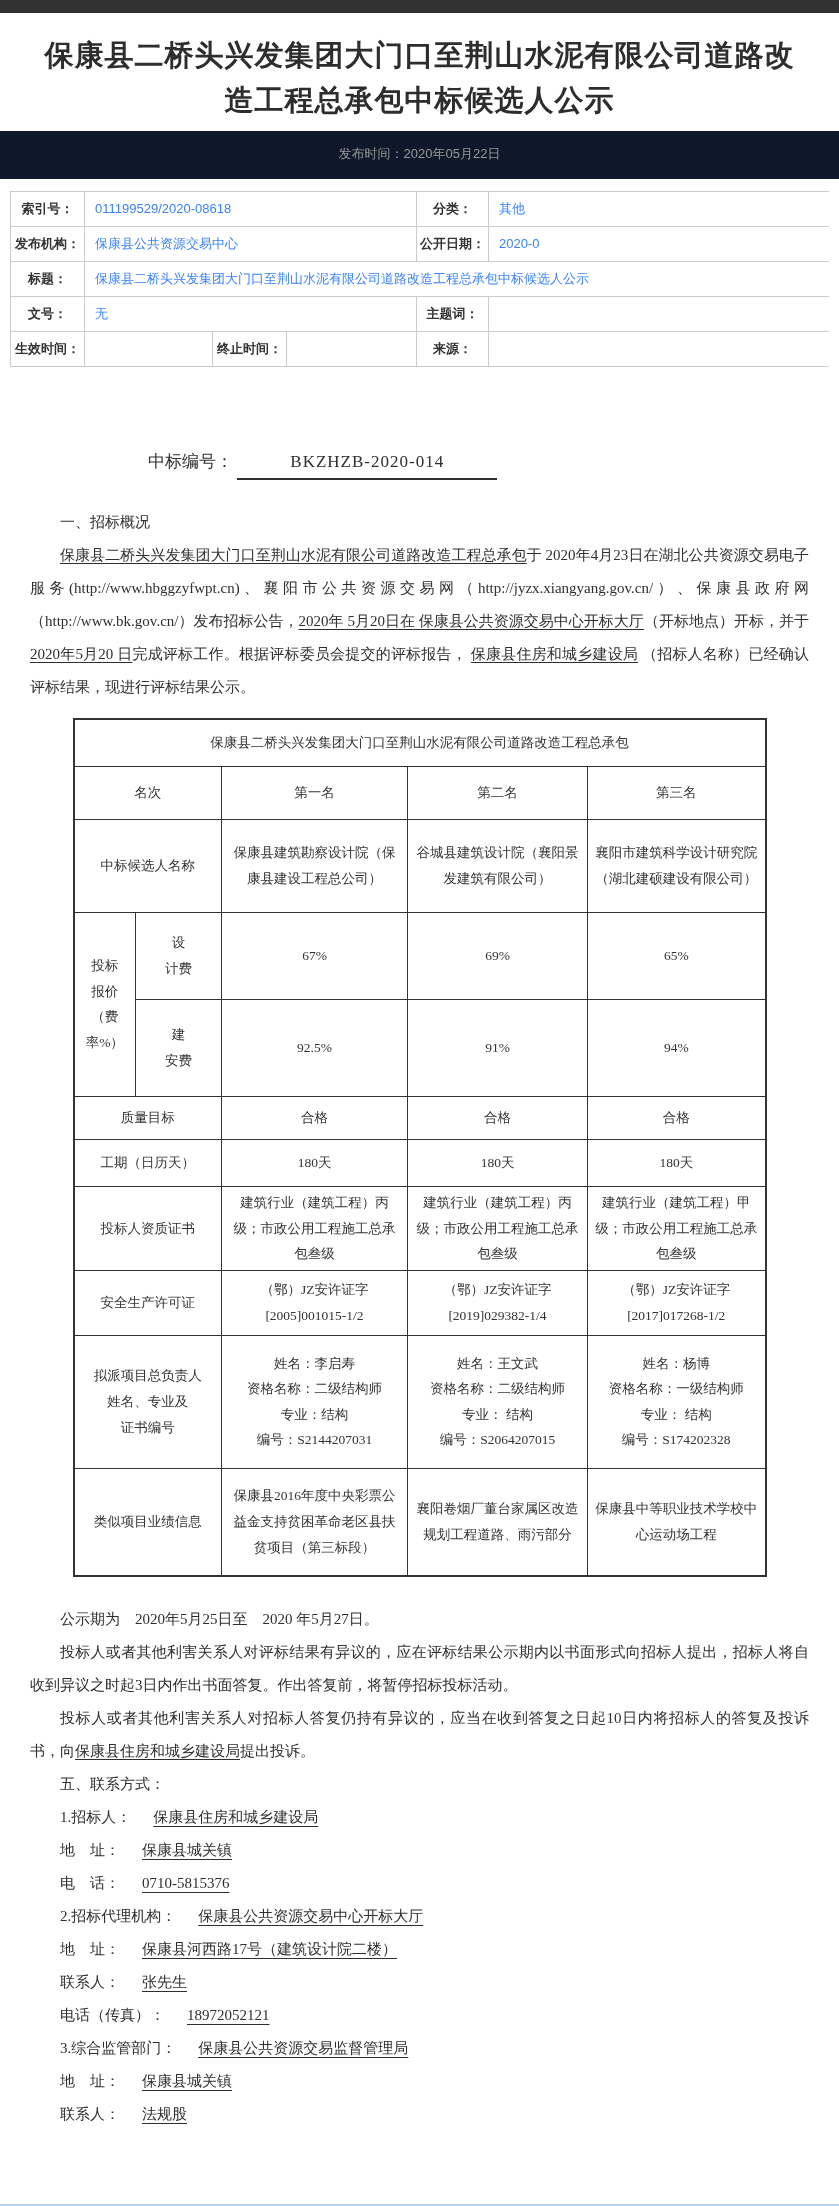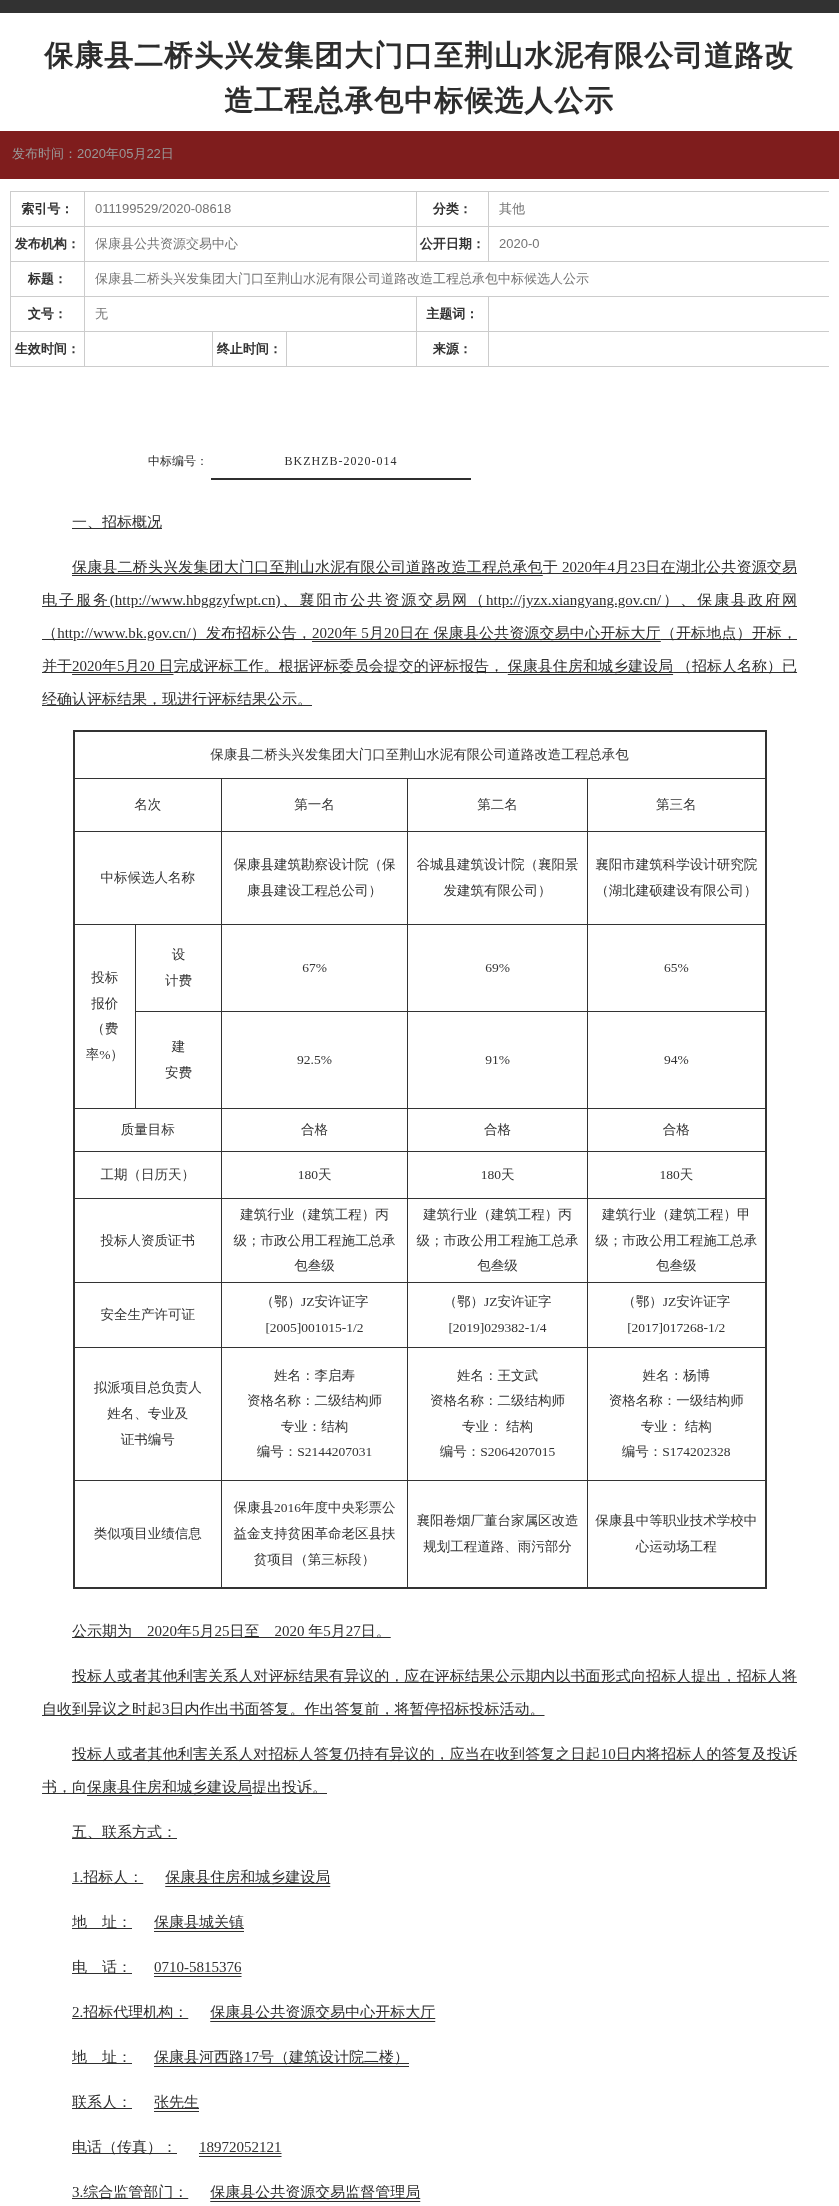--- a/index.html
+++ b/index.html
@@ -7,38 +7,38 @@
     width:839px;min-height:2206px;position:relative;background:#fff;
     font-family:"Liberation Sans",sans-serif;color:#333;box-sizing:border-box;
     border-bottom:2px solid #b6d2ea;overflow:hidden;
   }
   .topbar{height:13px;background:#323232;}
   .title{
     margin:20px 34px 8px;font-size:29px;line-height:1.55;text-align:center;
     color:#2d2d2d;font-weight:bold;letter-spacing:1px;
   }
   .pubbar{
-    font-size:13px;color:#999;padding:14px 12px 16px;
-    background:#7f1d1d;
+    text-align:center;font-size:13px;color:#999;padding:14px 12px 16px;
+    background:#0f172a;
   }
   
   .meta-wrap{margin:12px 10px 0;overflow:hidden;}
   table.meta{border-collapse:collapse;width:1000px;table-layout:fixed;}
   .meta td{
     border:1px solid #ccc;height:30px;font-size:13px;padding:0 10px;
-    color:#737373;background:#fff;white-space:nowrap;overflow:hidden;
+    color:#3b82f6;background:#fff;white-space:nowrap;overflow:hidden;
   }
   .meta td.lab{font-weight:bold;color:#333;text-align:center;padding:2px 2px;}
   
   .doc{
     font-family:"Liberation Serif",serif;color:#2f2f2f;font-size:15px;
     line-height:33px;padding:0 30px;text-align:justify;
   }
-  .doc p{margin:12px;text-decoration:underline;}
-  .bidno{margin:78px 0 26px 118px;font-size:12px;}
+  .doc p{margin:0;}
+  .bidno{margin:78px 0 26px 118px;font-size:17px;}
   .bidno .line{
     display:inline-block;min-width:236px;text-align:center;
     border-bottom:2px solid #2f2f2f;padding:0 12px;letter-spacing:1px;
   }
   .sec{text-indent:2em;}
   .para{text-indent:2em;}
   .u{text-decoration:underline;text-underline-offset:3px;}
   .np{margin-top:26px !important;}
   
   table.eval{

